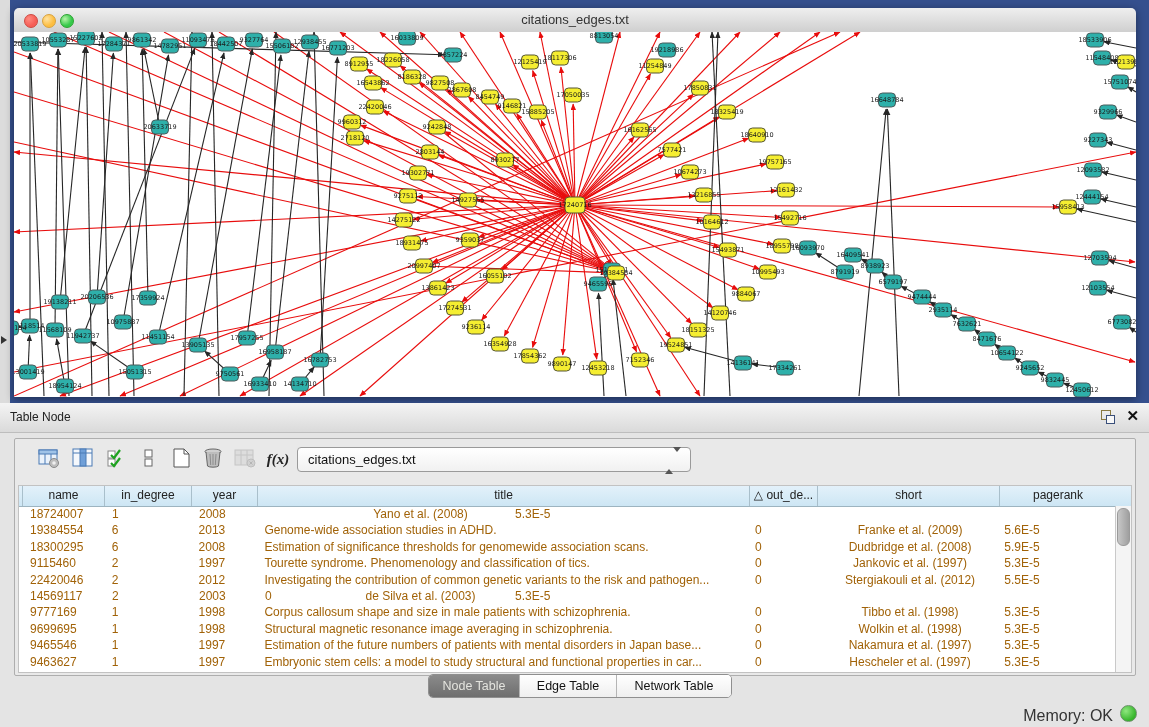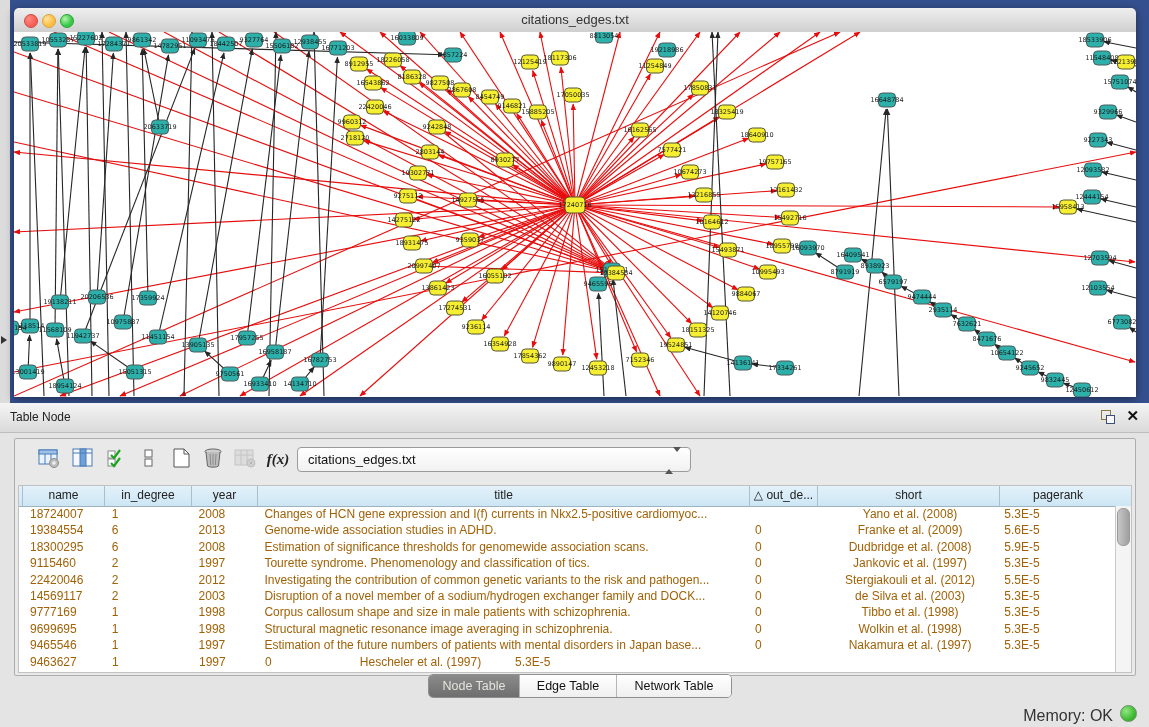--- a/index.html
+++ b/index.html
@@ -579,21 +579,20 @@
         <div class="hcell" style="width:68px">△ out_de...</div>
         <div class="hcell" style="width:182px">short</div>
         <div class="hcell" style="width:116px;border-right:none">pagerank</div>
       </div>
       <div class="grows" id="rows">
           <div class="grow">
             <div class="gcell" style="width: 4px; text-align: left;"></div>
             <div class="gcell" style="width: 82px; text-align: left;">18724007</div>
             <div class="gcell" style="width: 87px; text-align: left;">1</div>
             <div class="gcell" style="width: 66px; text-align: left;">2008</div>
-            <div class="gcell" style="width: 492px; text-align: left;">Changes of HCN gene expression and I(f) currents in Nkx2.5-positive cardiomyoc...</div>
             <div class="gcell" style="width: 68px; text-align: right; margin-top: 14px;">49</div>
             <div class="gcell" style="width: 182px; text-align: center;">Yano et al. (2008)</div>
             <div class="gcell" style="width: 116px; text-align: left;">5.3E-5</div>
           </div>
           <div class="grow">
             <div class="gcell" style="width: 4px; text-align: left;"></div>
             <div class="gcell" style="width: 82px; text-align: left;">19384554</div>
             <div class="gcell" style="width: 87px; text-align: left;">6</div>
             <div class="gcell" style="width: 66px; text-align: left;">2013</div>
             <div class="gcell" style="width: 492px; text-align: left;">Genome-wide association studies in ADHD.</div>
@@ -629,21 +628,20 @@
             <div class="gcell" style="width: 492px; text-align: left;">Investigating the contribution of common genetic variants to the risk and pathogen...</div>
             <div class="gcell" style="width: 68px; text-align: left;">0</div>
             <div class="gcell" style="width: 182px; text-align: center;">Stergiakouli et al. (2012)</div>
             <div class="gcell" style="width: 116px; text-align: left;">5.5E-5</div>
           </div>
           <div class="grow">
             <div class="gcell" style="width: 4px; text-align: left;"></div>
             <div class="gcell" style="width: 82px; text-align: left;">14569117</div>
             <div class="gcell" style="width: 87px; text-align: left;">2</div>
             <div class="gcell" style="width: 66px; text-align: left;">2003</div>
-            <div class="gcell" style="width: 492px; text-align: left;">Disruption of a novel member of a sodium/hydrogen exchanger family and DOCK...</div>
             <div class="gcell" style="width: 68px; text-align: left;">0</div>
             <div class="gcell" style="width: 182px; text-align: center;">de Silva et al. (2003)</div>
             <div class="gcell" style="width: 116px; text-align: left;">5.3E-5</div>
           </div>
           <div class="grow">
             <div class="gcell" style="width: 4px; text-align: left;"></div>
             <div class="gcell" style="width: 82px; text-align: left;">9777169</div>
             <div class="gcell" style="width: 87px; text-align: left;">1</div>
             <div class="gcell" style="width: 66px; text-align: left;">1998</div>
             <div class="gcell" style="width: 492px; text-align: left;">Corpus callosum shape and size in male patients with schizophrenia.</div>
@@ -669,20 +667,21 @@
             <div class="gcell" style="width: 492px; text-align: left;">Estimation of the future numbers of patients with mental disorders in Japan base...</div>
             <div class="gcell" style="width: 68px; text-align: left;">0</div>
             <div class="gcell" style="width: 182px; text-align: center;">Nakamura et al. (1997)</div>
             <div class="gcell" style="width: 116px; text-align: left;">5.3E-5</div>
           </div>
           <div class="grow">
             <div class="gcell" style="width: 4px; text-align: left;"></div>
             <div class="gcell" style="width: 82px; text-align: left;">9463627</div>
             <div class="gcell" style="width: 87px; text-align: left;">1</div>
             <div class="gcell" style="width: 66px; text-align: left;">1997</div>
+            <div class="gcell" style="width: 492px; text-align: left;">Embryonic stem cells: a model to study structural and functional properties in car...</div>
             <div class="gcell" style="width: 68px; text-align: left;">0</div>
             <div class="gcell" style="width: 182px; text-align: center;">Hescheler et al. (1997)</div>
             <div class="gcell" style="width: 116px; text-align: left;">5.3E-5</div>
           </div>
         </div>
       <div class="vscroll">
           <div class="vthumb"></div>
         </div>
     </div>
   </div>

